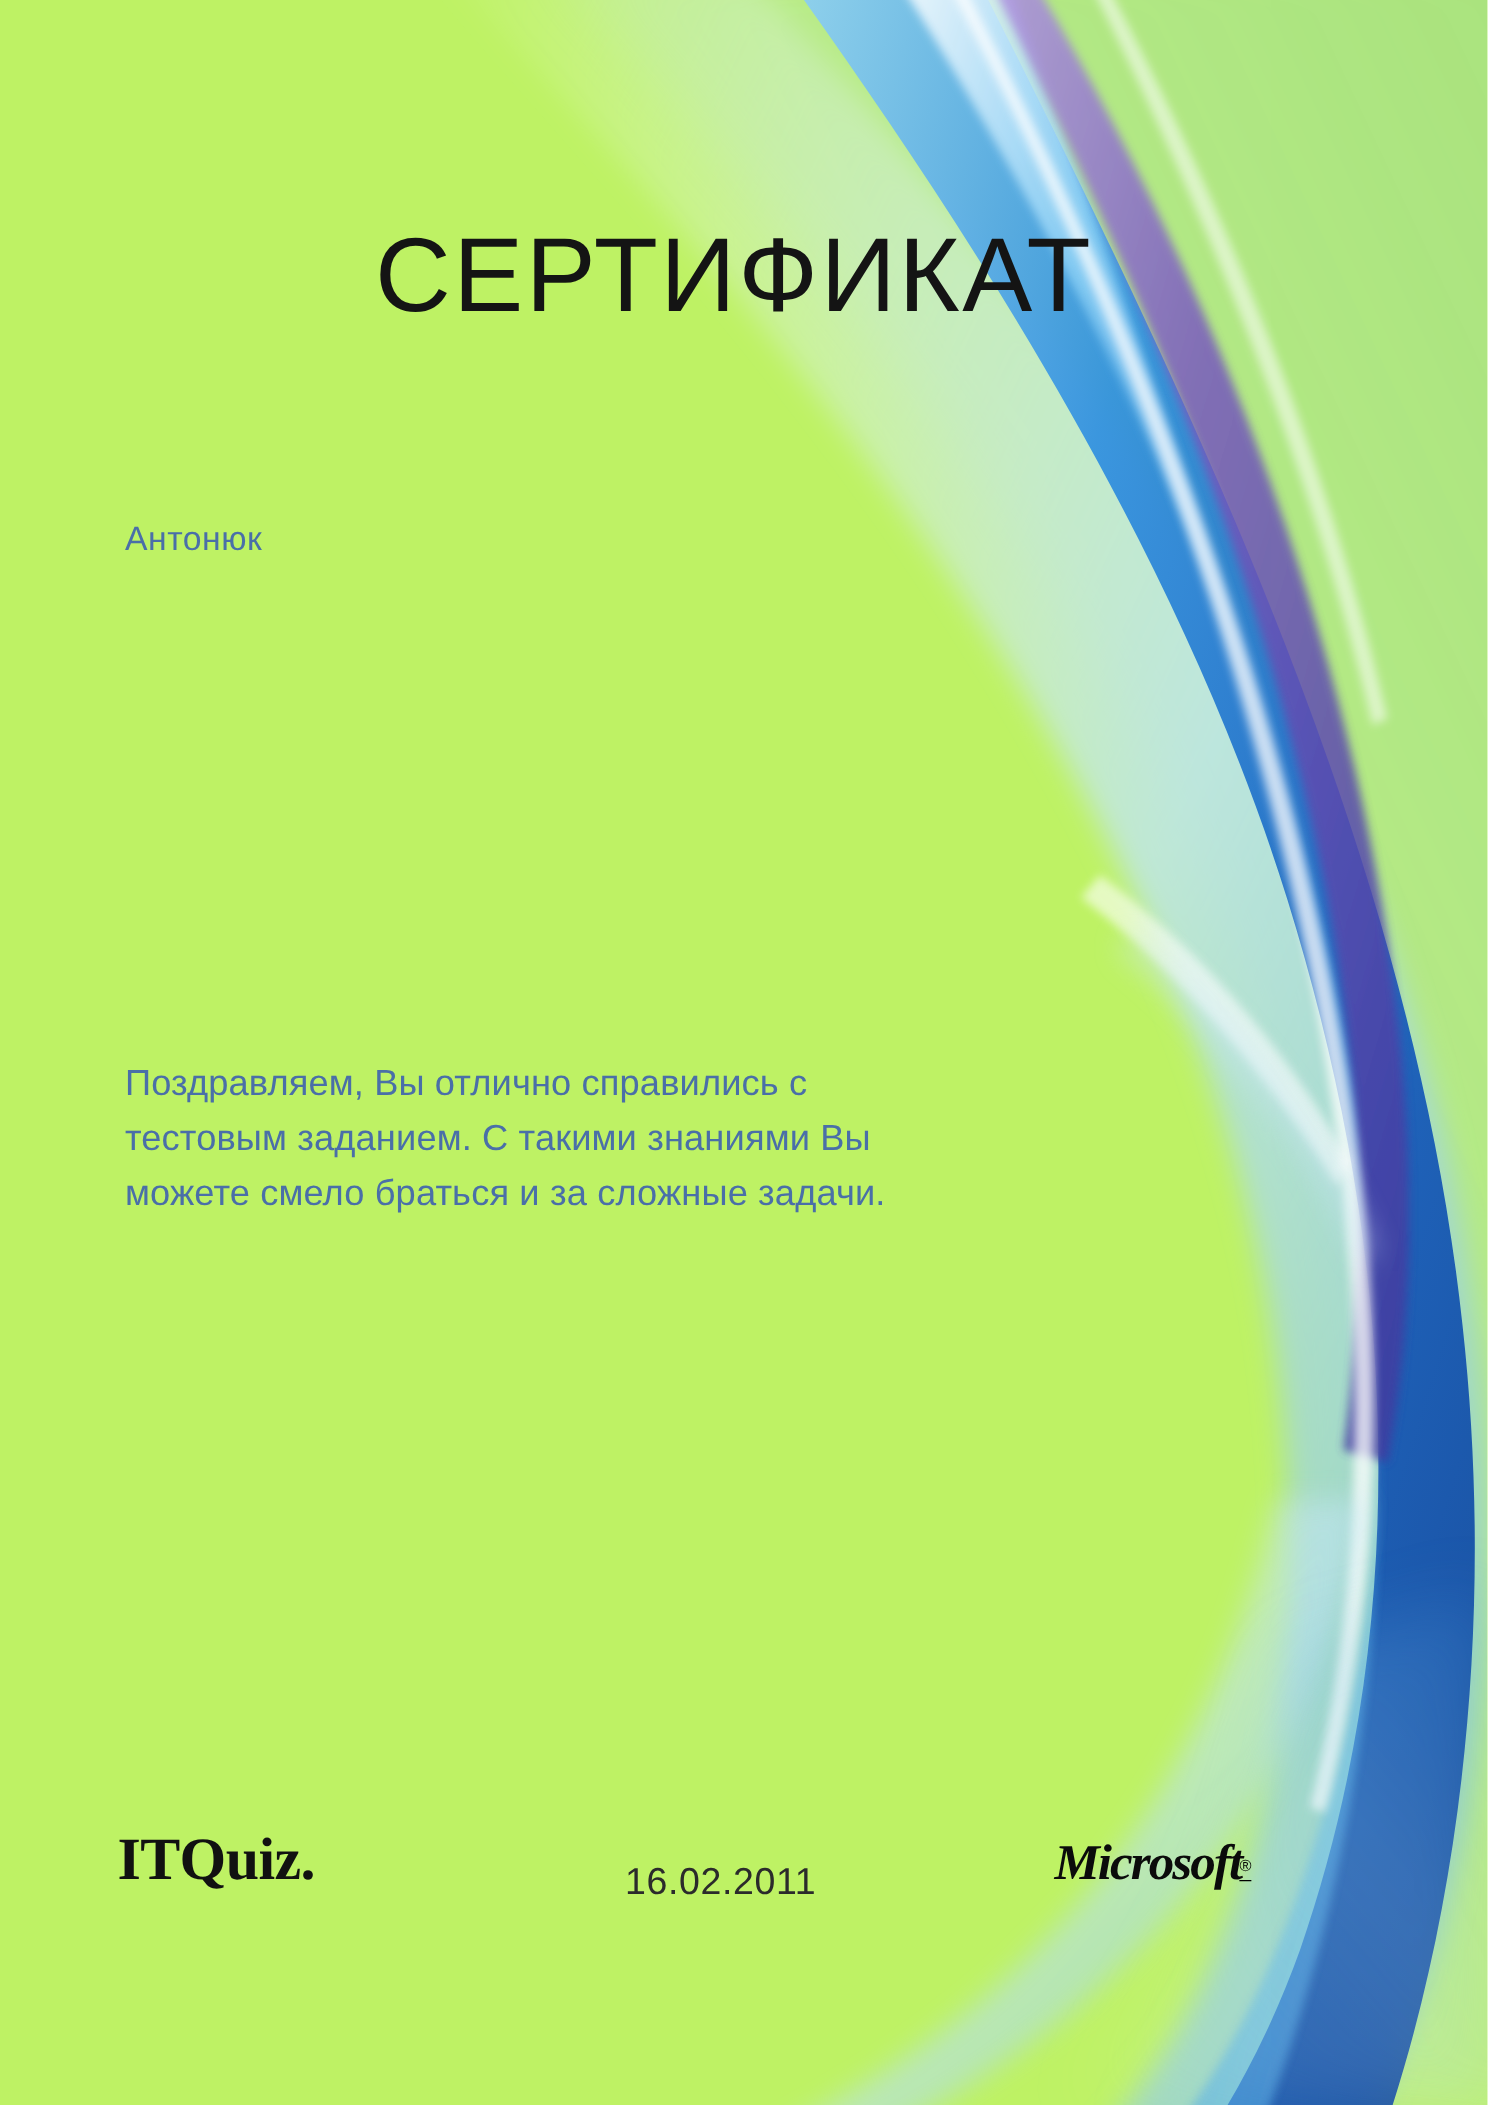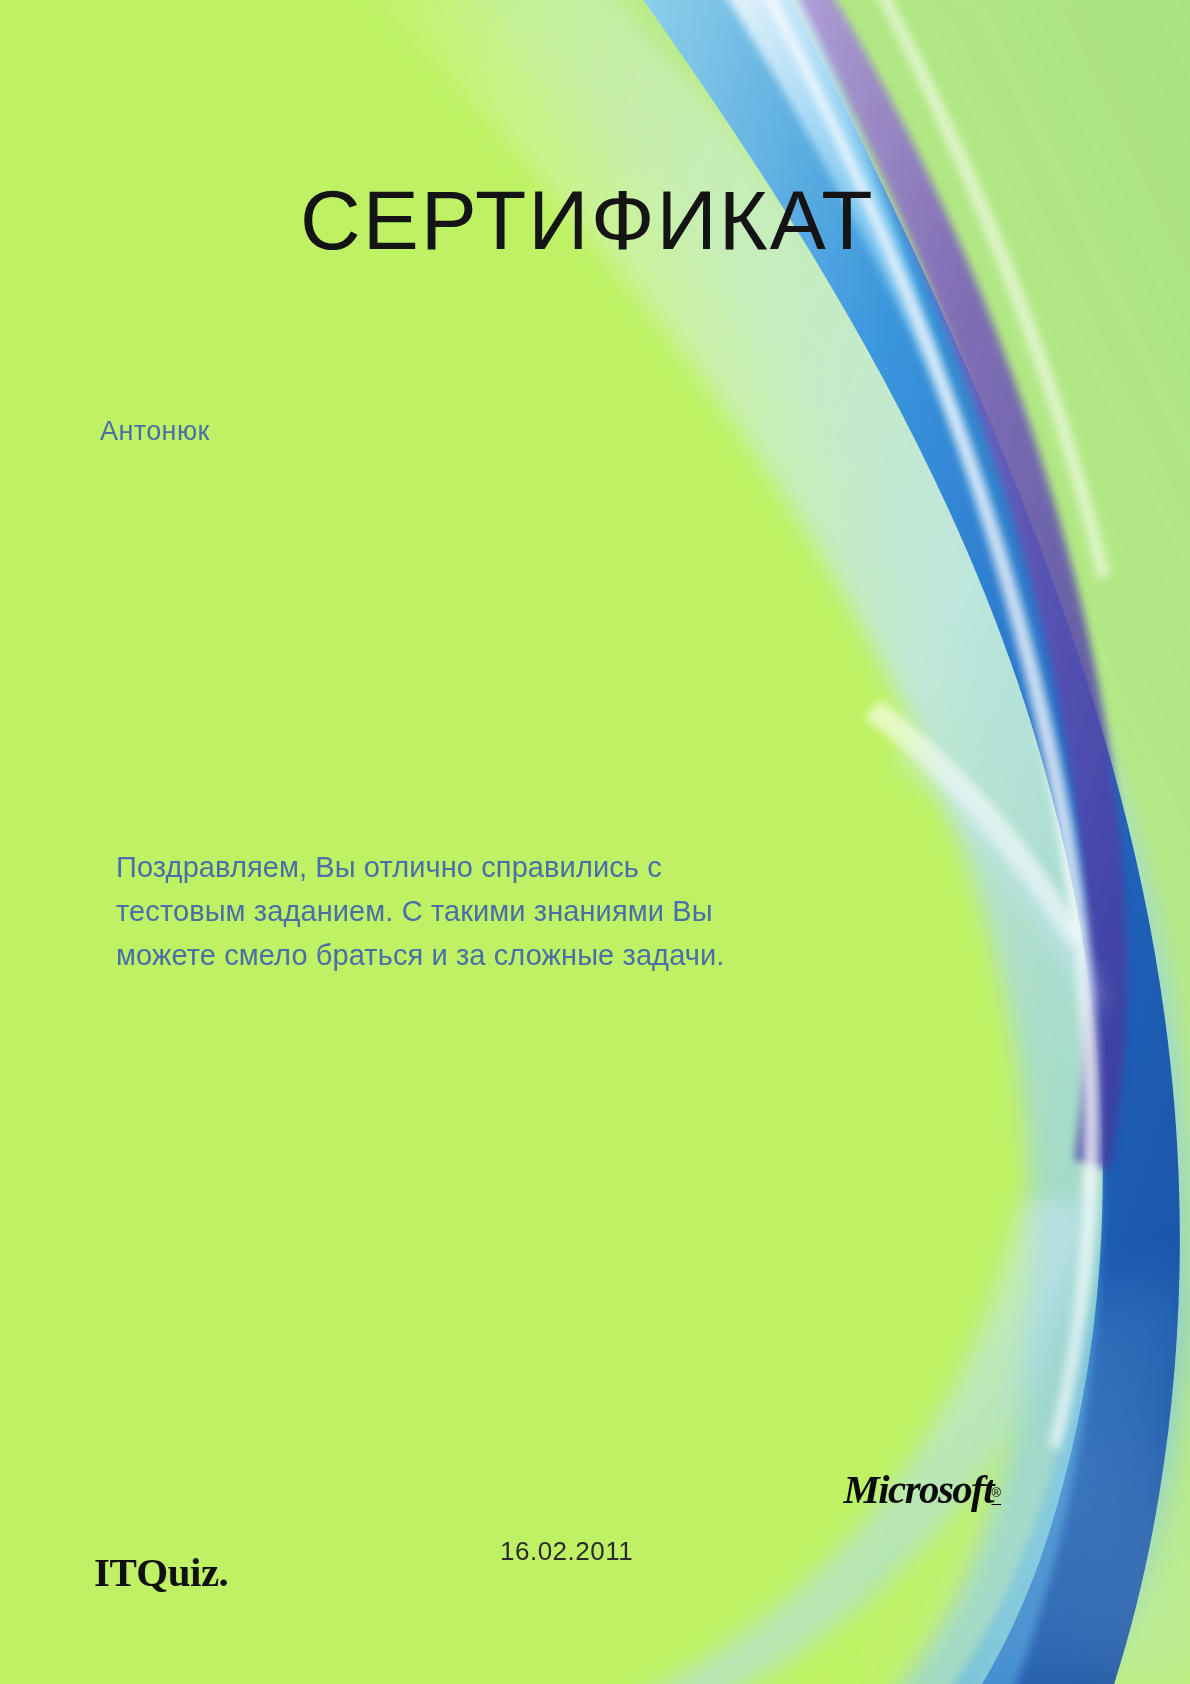--- a/index.html
+++ b/index.html
@@ -66,43 +66,41 @@
   .message {
     position: absolute;
     left: 100px;
     top: 845px;
     width: 660px;
     font-size: 29px;
     color: #4a6fa8;
     font-weight: 400;
     line-height: 1.52;
     letter-spacing: 0.1px;
-    margin-left: 16px;
   }
 
   
   .footer-brand {
     position: absolute;
     left: 94px;
-    top: 1548px;
+    top: 1460px;
     font-family: "Liberation Serif", serif;
-    font-size: 41px;
+    font-size: 48px;
     font-weight: bold;
     color: #111111;
     letter-spacing: -0.5px;
   }
 
   .footer-date {
     position: absolute;
     left: 500px;
     top: 1489px;
-    font-size: 26px;
+    font-size: 30px;
     color: #2b2b2b;
     letter-spacing: 0.5px;
-    margin-top: 47px;
   }
 
   .footer-ms {
     position: absolute;
     left: 845px;
     top: 1470px;
     width: 200px;
     height: 46px;
     text-decoration: underline;
   }

